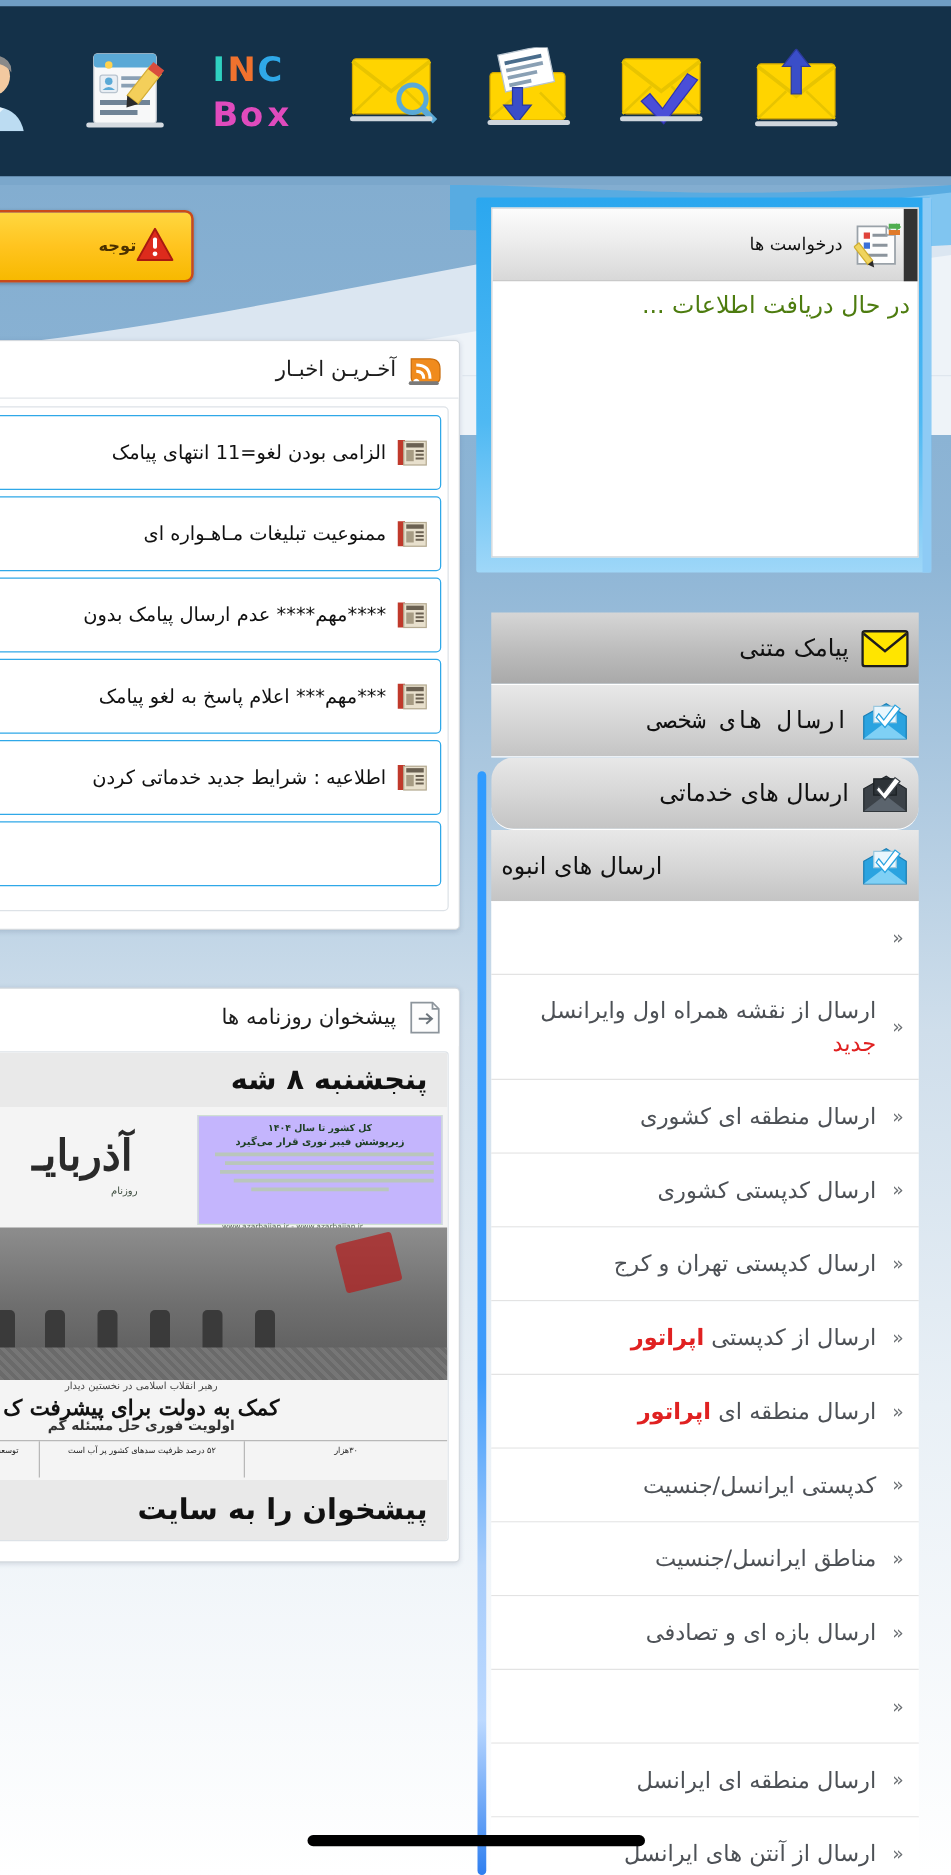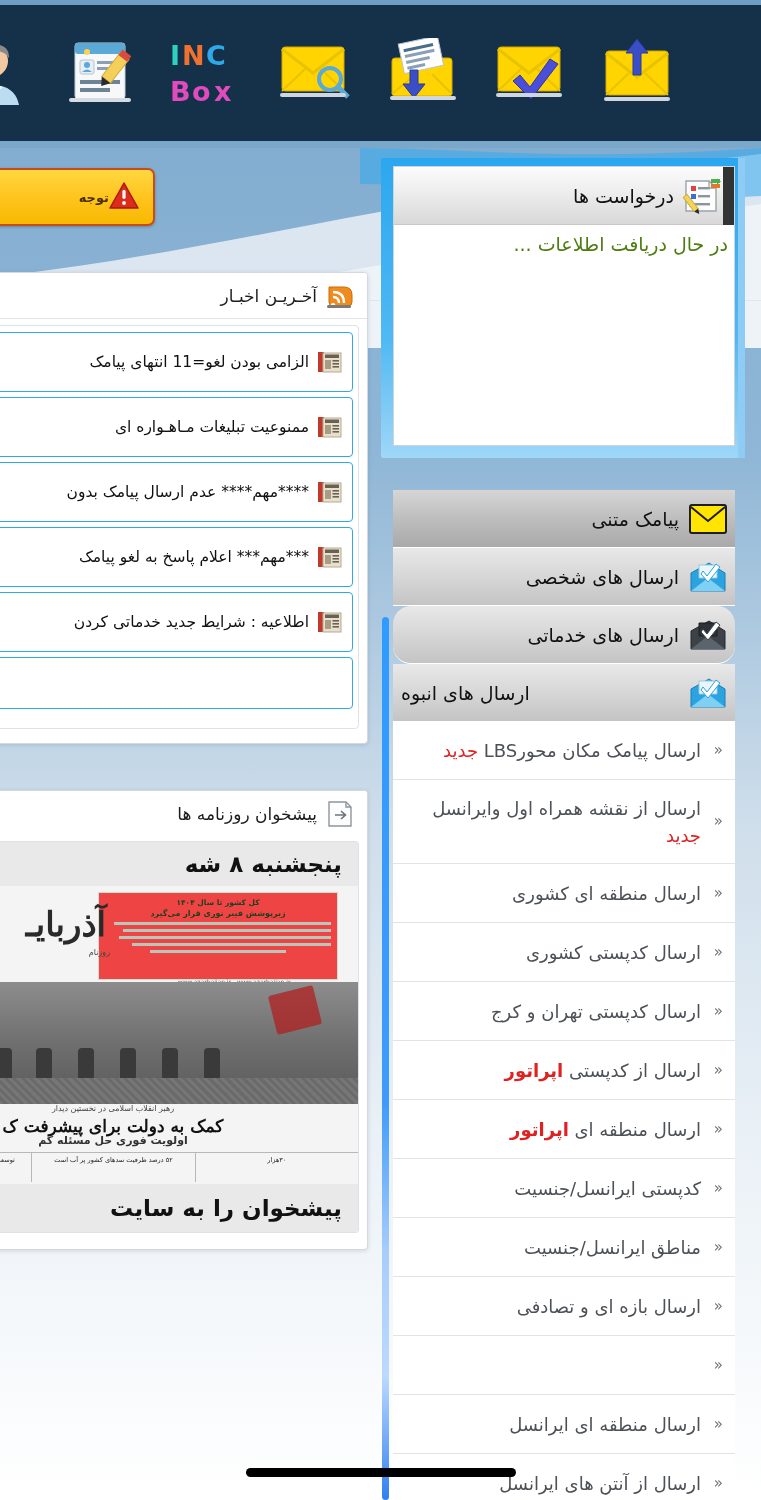--- a/index.html
+++ b/index.html
@@ -62,22 +62,22 @@
                 height:392px; background:#fff; overflow:hidden; position:relative;}
   .paper-date{ height:44px; background:#e9e9e9; display:flex; align-items:center;
                justify-content:flex-start; padding:0 16px;
                font-size:23px; font-weight:bold; color:#111; white-space:nowrap;}
   .paper-thumb{ position:relative; width:100%; height:298px; background:#f4f4f4; overflow:hidden;}
   .paper-foot{ position:absolute; left:0; bottom:0; width:100%; height:48px;
                background:#e9e9e9; display:flex; align-items:center; justify-content:flex-start;
                padding:0 16px; font-size:23px; font-weight:bold; color:#111; white-space:nowrap;}
 
   
-  .np-mast{ position:absolute; right:20px; top:6px; width:240px; height:88px;
-            background:#ef4444; border:1px solid #cfe0d2;}
+  .np-mast{ position:absolute; right:4px; top:6px; width:196px; height:88px;
+            background:#c4b5fd; border:1px solid #cfe0d2;}
   .np-mastword{ position:absolute; right:8px; top:10px; font-size:34px; font-weight:bold;
                 color:#2a2a2a; font-family:Liberation Serif, serif; }
   .np-line{ height:3px; background:#b9c6bc; margin-bottom:4px; }
   .np-photo{ position:absolute; left:0; right:0; top:96px; height:122px;
              background:linear-gradient(180deg,#8d8d8d 0%, #6f6f6f 50%, #595959 100%); }
   .np-fig{ position:absolute; bottom:16px; width:16px; height:40px; background:#3a3a3a; border-radius:4px 4px 0 0;}
   .np-red{ position:absolute; right:40px; top:8px; width:46px; height:40px;
            background:#b02020; opacity:.75; transform:rotate(-14deg); border-radius:3px;}
   .np-head1{ position:absolute; left:0; right:0; top:224px; text-align:center;
              font-size:17px; font-weight:bold; color:#111; white-space:nowrap;
@@ -91,21 +91,21 @@
 
   
   .blue-frame{ position:absolute; left:381px; top:158px; width:364px; height:300px;
                background:linear-gradient(180deg,#2ba7ef 0%,#4fb9f3 60%,#9fd7f8 100%);
                border-radius:2px; }
   #req-card{ position:absolute; left:393px; top:166px; width:342px; height:280px;
              background:#fff; border:1px solid #cfd4d8; overflow:hidden; }
   .req-head{ height:58px; background:linear-gradient(180deg,#fcfcfc 0%,#ededed 45%,#d8d8d8 100%);
              border-bottom:1px solid #c9c9c9; display:flex; align-items:center;
              justify-content:flex-start; padding:0 10px; gap:8px; }
-  .req-head-title{ font-size:19px; color:#111; }
+  .req-head-title{ font-size:14px; color:#111; }
   .req-body{ padding:8px 6px; font-size:19px; color:#4d7c0f; }
   .dark-tab{ position:absolute; right:-1px; top:0px; width:12px; height:58px; background:#333; }
 
   
   .navbtn{ position:absolute; left:393px; width:342px; height:58px;
            display:flex; align-items:center; justify-content:flex-start; gap:10px;
            padding:0 8px; font-size:19px; color:#111;
            border-bottom:1px solid #ffffff; }
   .navbtn .nb-ico{ width:38px; height:30px; flex:0 0 38px; display:flex; align-items:center; justify-content:center;}
   .nb-dark{ background:linear-gradient(180deg,#d6d6d6 0%,#bdbdbd 52%,#a9a9a9 100%); }
@@ -440,21 +440,21 @@
   <div class="navbtn nb-dark" style="top:490px;">
     <span class="nb-ico">
       <svg width="38" height="30" viewBox="0 0 38 30">
         <rect x="1" y="1" width="36" height="28" rx="2" fill="#ffe500" stroke="#1d1d1d" stroke-width="2"></rect>
         <path d="M2 3 L19 17 L36 3" fill="none" stroke="#1d1d1d" stroke-width="2"></path>
       </svg>
     </span>
     <span>پیامک متنی</span>
   </div>
 
-  <div class="navbtn nb-light" style="top:548px;">
+  <div class="navbtn nb-light" style="top:548px;font-family:Liberation Mono, monospace;">
     <span class="nb-ico">
       <svg width="38" height="32" viewBox="0 0 38 32">
         <path d="M2 12 L20 2 L36 12 L36 30 L2 30 Z" fill="#2aa3e0" stroke="#1b7fb5"></path>
         <path d="M2 30 L19 17 L36 30 Z" fill="#7fd0f5"></path>
         <path d="M10 4 l18 0 l0 13 l-18 0z" fill="#e9f6fd" stroke="#9bc8de"></path>
         <path d="M14 10 l4 5 l9 -12 l4 3 l-12 15 l-7 -8z" fill="#ffffff" stroke="#2aa3e0" stroke-width="1"></path>
       </svg>
     </span>
     <span>ارسال های شخصی</span>
   </div>
@@ -480,21 +480,20 @@
         <path d="M14 10 l4 5 l9 -12 l4 3 l-12 15 l-7 -8z" fill="#ffffff" stroke="#2aa3e0" stroke-width="1"></path>
       </svg>
     </span>
     <span>ارسال های انبوه</span>
   </div>
 
   <div id="submenu">
 
     <div class="sub-item">
       <span class="chev">«</span>
-      <span class="lbl"><span>ارسال پیامک مکان محورLBS </span><span class="new">جدید</span></span>
     </div>
 
     <div class="sub-item tall">
       <span class="chev">«</span>
       <span class="lbl"><span>ارسال از نقشه همراه اول وایرانسل</span><br><span class="new">جدید</span></span>
     </div>
 
     <div class="sub-item">
       <span class="chev">«</span>
       <span class="lbl">ارسال منطقه ای کشوری</span>

